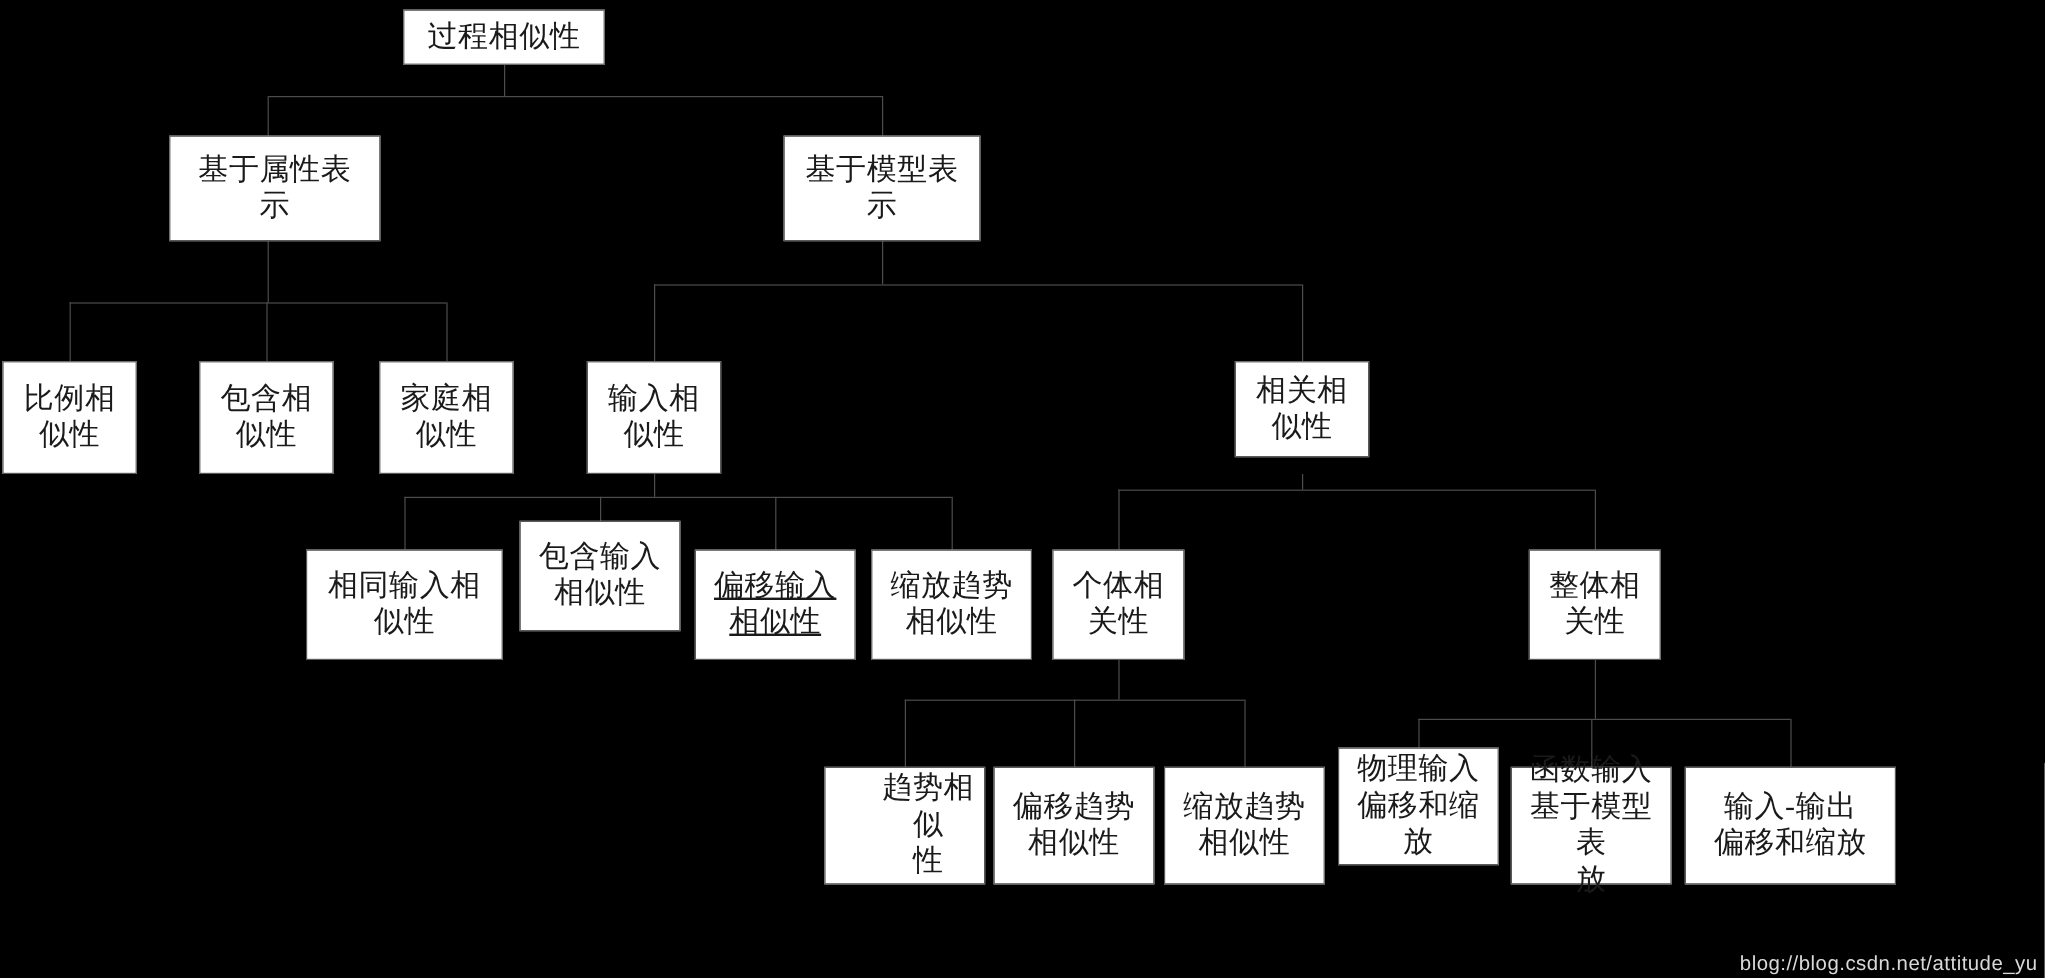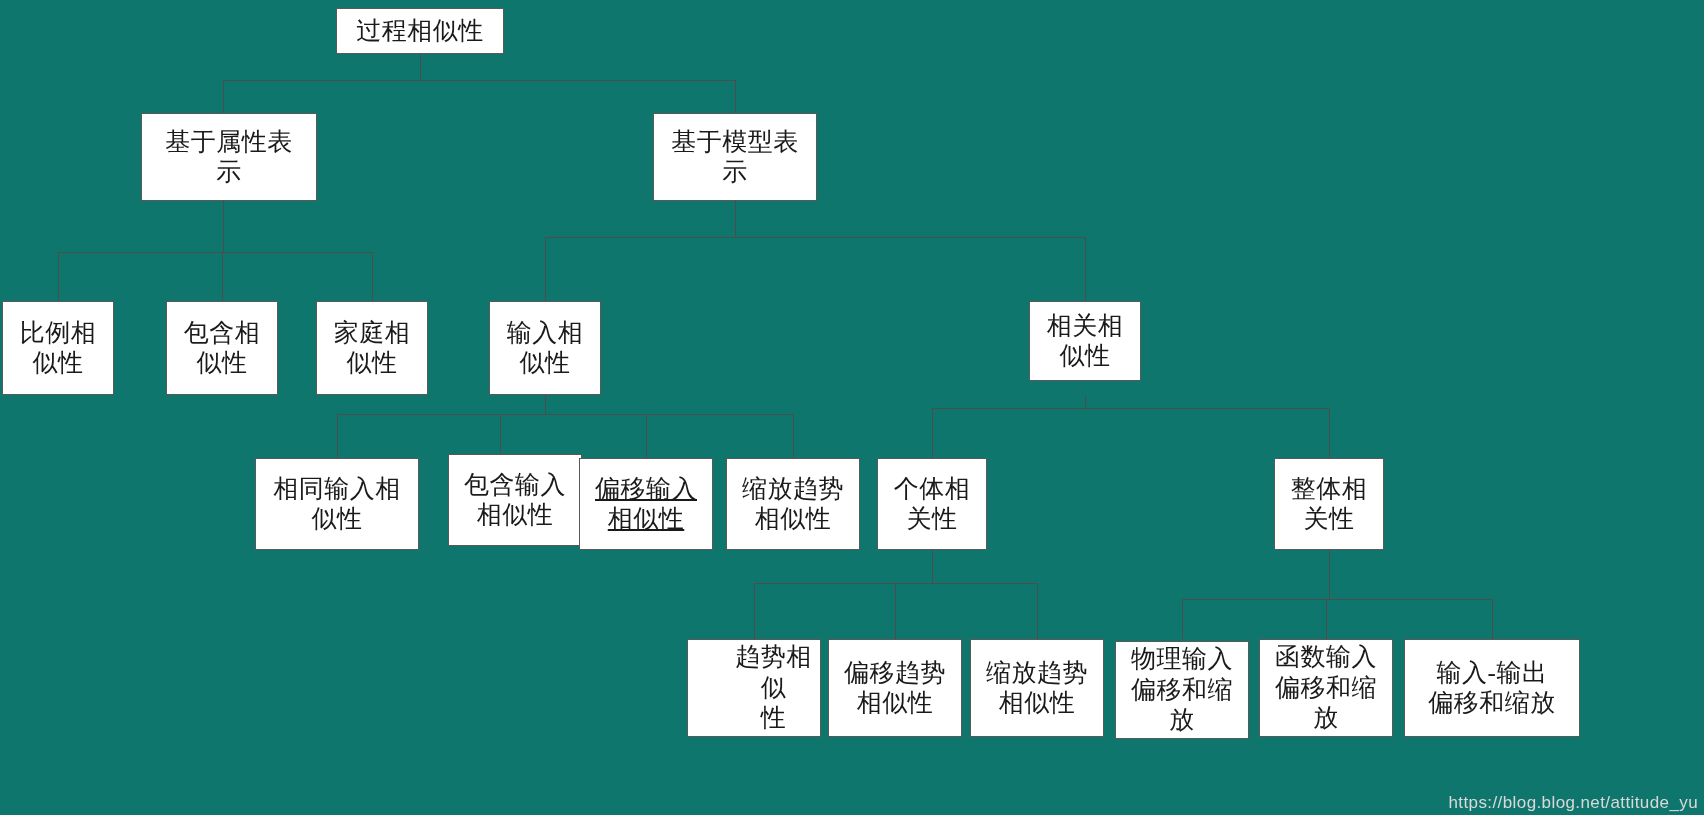--- a/index.html
+++ b/index.html
@@ -7,21 +7,21 @@
     padding: 0;
     background: #ffffff;
   }
   body {
     font-family: "Liberation Serif", "DejaVu Serif", serif;
   }
   #canvas {
     position: relative;
     width: 1704px;
     height: 815px;
-    background: #0f766e;
+    background: #000000;
     overflow: hidden;
   }
   .node {
     position: absolute;
     box-sizing: border-box;
     border: 1px solid #595959;
     background: #ffffff;
     color: #1a1a1a;
     display: flex;
     align-items: center;
@@ -103,39 +103,39 @@
       <div class="node" style="left: 166px; top: 301px; width: 112px; height: 94px;">包含相
 似性</div>
       <div class="node" style="left: 316px; top: 301px; width: 112px; height: 94px;">家庭相
 似性</div>
       <div class="node" style="left: 489px; top: 301px; width: 112px; height: 94px;">输入相
 似性</div>
       <div class="node" style="left: 1029px; top: 301px; width: 112px; height: 80px;">相关相
 似性</div>
       <div class="node" style="left: 255px; top: 458px; width: 164px; height: 92px;">相同输入相
 似性</div>
-      <div class="node" style="left: 433px; top: 454px; width: 134px; height: 92px; margin-left: 15px;">包含输入
+      <div class="node" style="left: 433px; top: 434px; width: 134px; height: 92px;">包含输入
 相似性</div>
       <div class="node" style="left: 579px; top: 458px; width: 134px; height: 92px; text-decoration: underline;">偏移输入
 相似性</div>
       <div class="node" style="left: 726px; top: 458px; width: 134px; height: 92px;">缩放趋势
 相似性</div>
       <div class="node" style="left: 877px; top: 458px; width: 110px; height: 92px;">个体相
 关性</div>
       <div class="node" style="left: 1274px; top: 458px; width: 110px; height: 92px;">整体相
 关性</div>
       <div class="node" style="left: 687px; top: 639px; width: 134px; height: 98px; padding-left: 43px;">趋势相似
 性</div>
       <div class="node" style="left: 828px; top: 639px; width: 134px; height: 98px;">偏移趋势
 相似性</div>
       <div class="node" style="left: 970px; top: 639px; width: 134px; height: 98px;">缩放趋势
 相似性</div>
-      <div class="node" style="left: 1115px; top: 641px; width: 134px; height: 98px;">物理输入
+      <div class="node" style="left: 1115px; top: 623px; width: 134px; height: 98px;">物理输入
 偏移和缩
 放</div>
       <div class="node" style="left: 1259px; top: 639px; width: 134px; height: 98px;">函数输入
-偏移和缩
+基于模型表
 放</div>
       <div class="node" style="left: 1404px; top: 639px; width: 176px; height: 98px;">输入-输出
 偏移和缩放</div>
     </div>
-  <div id="watermark">https://blog.blog.net/attitude_yu</div>
+  <div id="watermark">blog://blog.csdn.net/attitude_yu</div>
 </div>
 
 </body></html>

